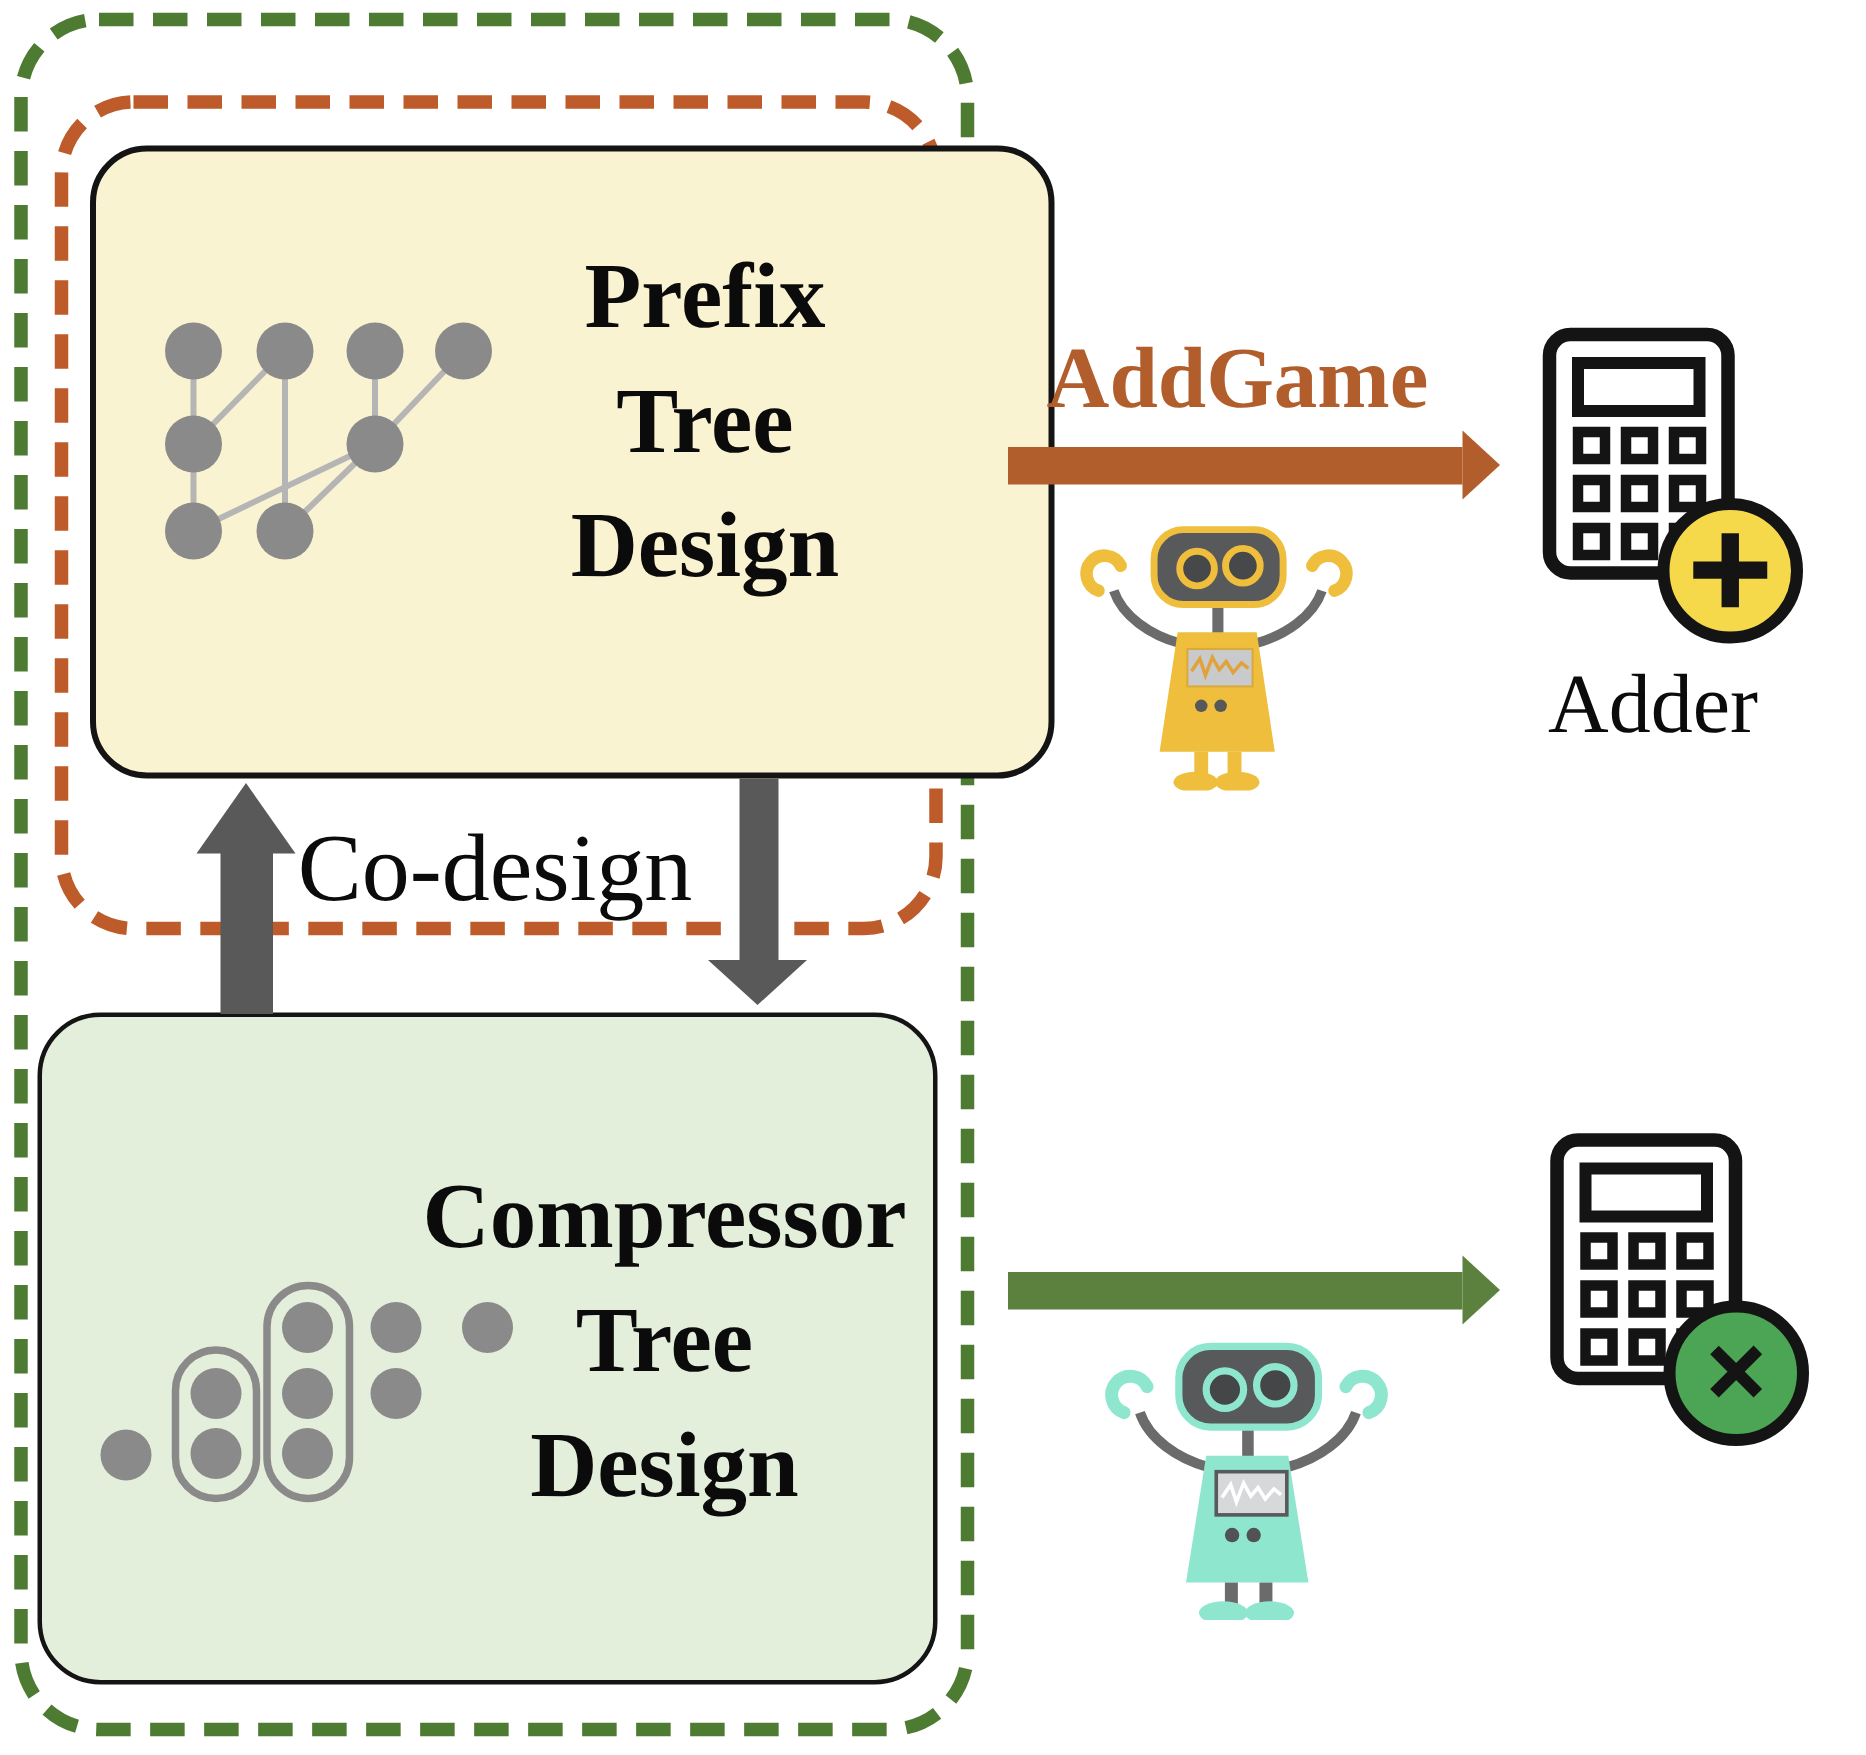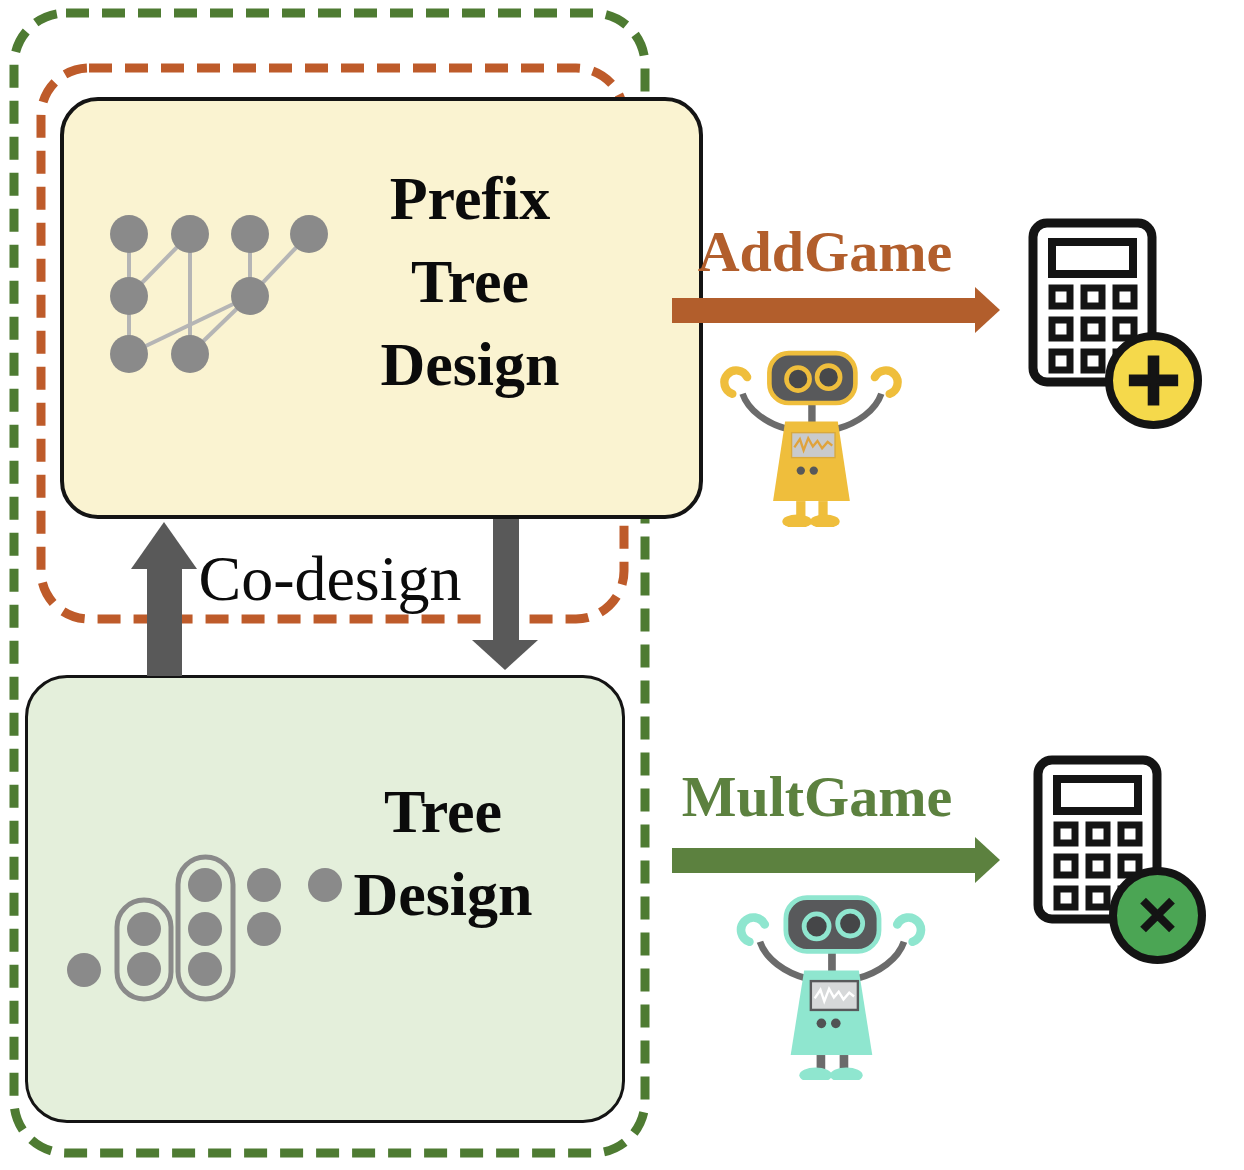--- a/index.html
+++ b/index.html
@@ -129,20 +129,21 @@
           <circle cx="83" cy="118" r="17"></circle>
         <circle cx="144" cy="34" r="17"></circle>
           <circle cx="144" cy="78" r="17"></circle>
           <circle cx="144" cy="118" r="17"></circle>
         <circle cx="203" cy="34" r="17"></circle>
           <circle cx="203" cy="78" r="17"></circle>
         <circle cx="264" cy="34" r="17"></circle>
       </g>
     </svg>
     <div class="box-title compressor-title">
+      <div>Compressor</div>
       <div>Tree</div>
       <div>Design</div>
     </div>
   </div>
 
   <div class="abs up-arrow">
     <div class="head"></div>
     <div class="shaft"></div>
   </div>
   <div class="abs down-arrow">
@@ -188,22 +189,22 @@
         <rect x="56" y="102" width="18" height="18"></rect>
         <rect x="88" y="102" width="18" height="18"></rect>
       <rect x="24" y="134" width="18" height="18"></rect>
         <rect x="56" y="134" width="18" height="18"></rect>
         <rect x="88" y="134" width="18" height="18"></rect>
     </g>
   </svg>
   <div class="abs badge adder-badge">
     <span>+</span>
   </div>
-
-  <div class="abs game-label multgame-label">MultGame</div>
+  <div class="abs target-label adder-label">Adder</div>
+
   <div class="abs harrow multgame-arrow">
     <div class="shaft"></div>
     <div class="head"></div>
   </div>
 
   <svg class="abs" style="left:733px;top:888px;" width="196" height="192" viewBox="0 0 200 200">
     <path d="M74,94 C52,88 32,74 26,56" fill="none" stroke="#6b6b6b" stroke-width="7"></path>
     <path d="M128,94 C150,88 170,74 176,56" fill="none" stroke="#6b6b6b" stroke-width="7"></path>
     <path d="M31,38 A13,13 0 1 0 15,56" fill="none" stroke="#8FE6CF" stroke-width="9" stroke-linecap="round"></path>
     <path d="M169,38 A13,13 0 1 1 185,56" fill="none" stroke="#8FE6CF" stroke-width="9" stroke-linecap="round"></path>

